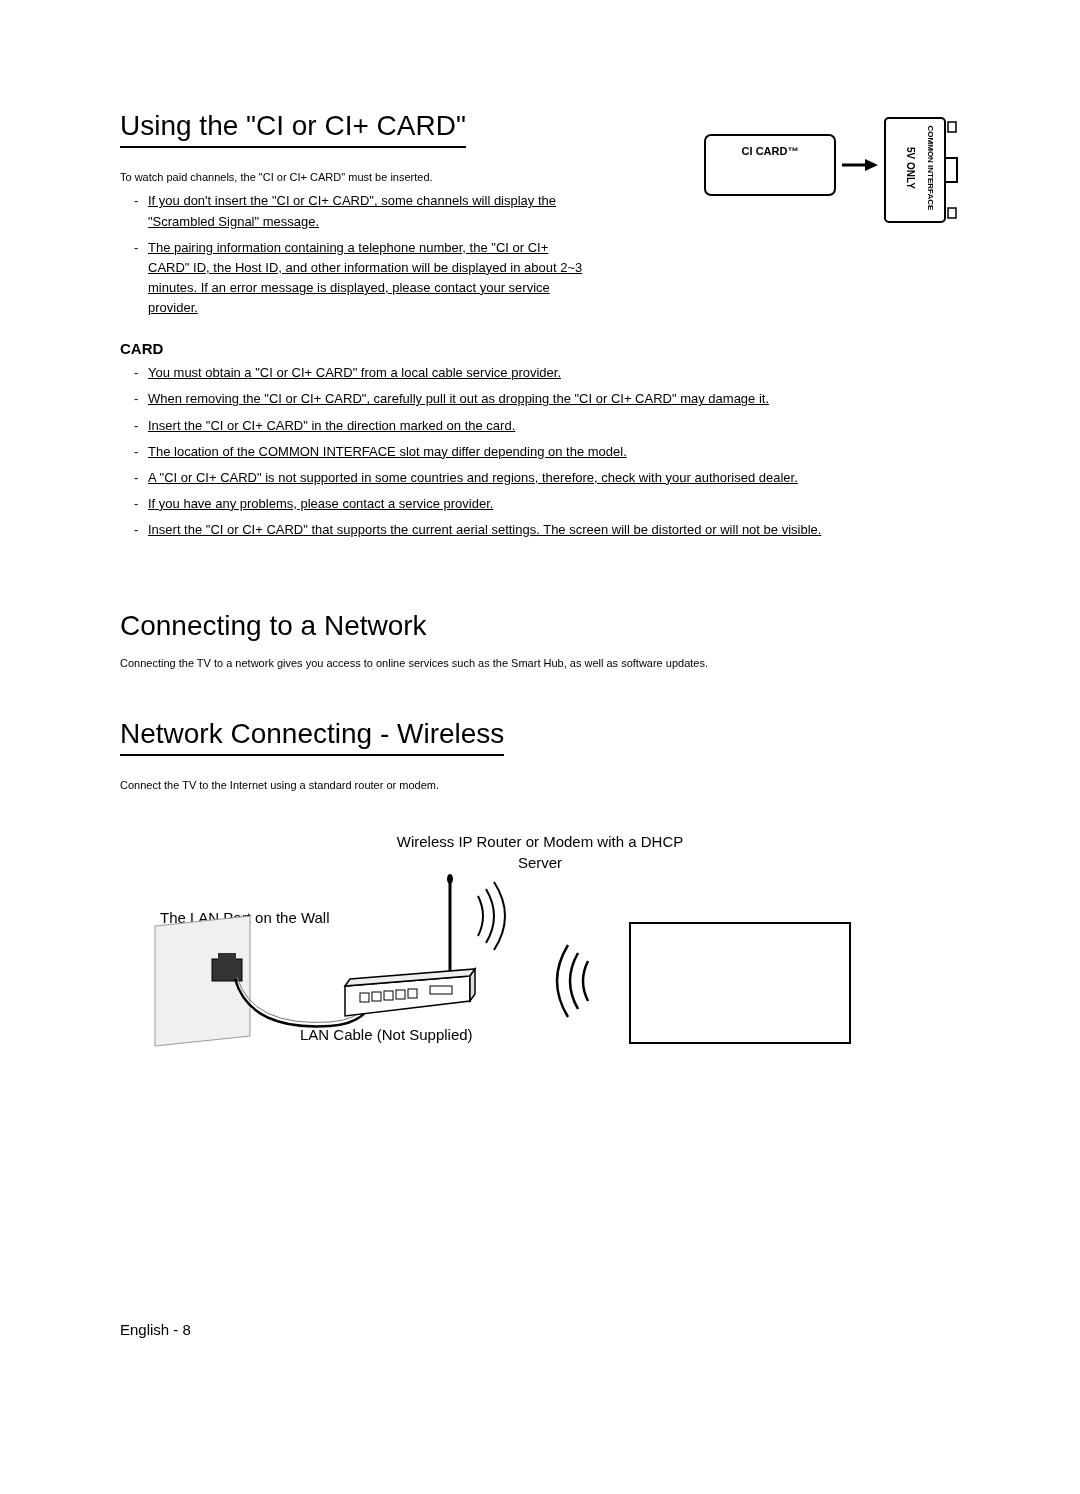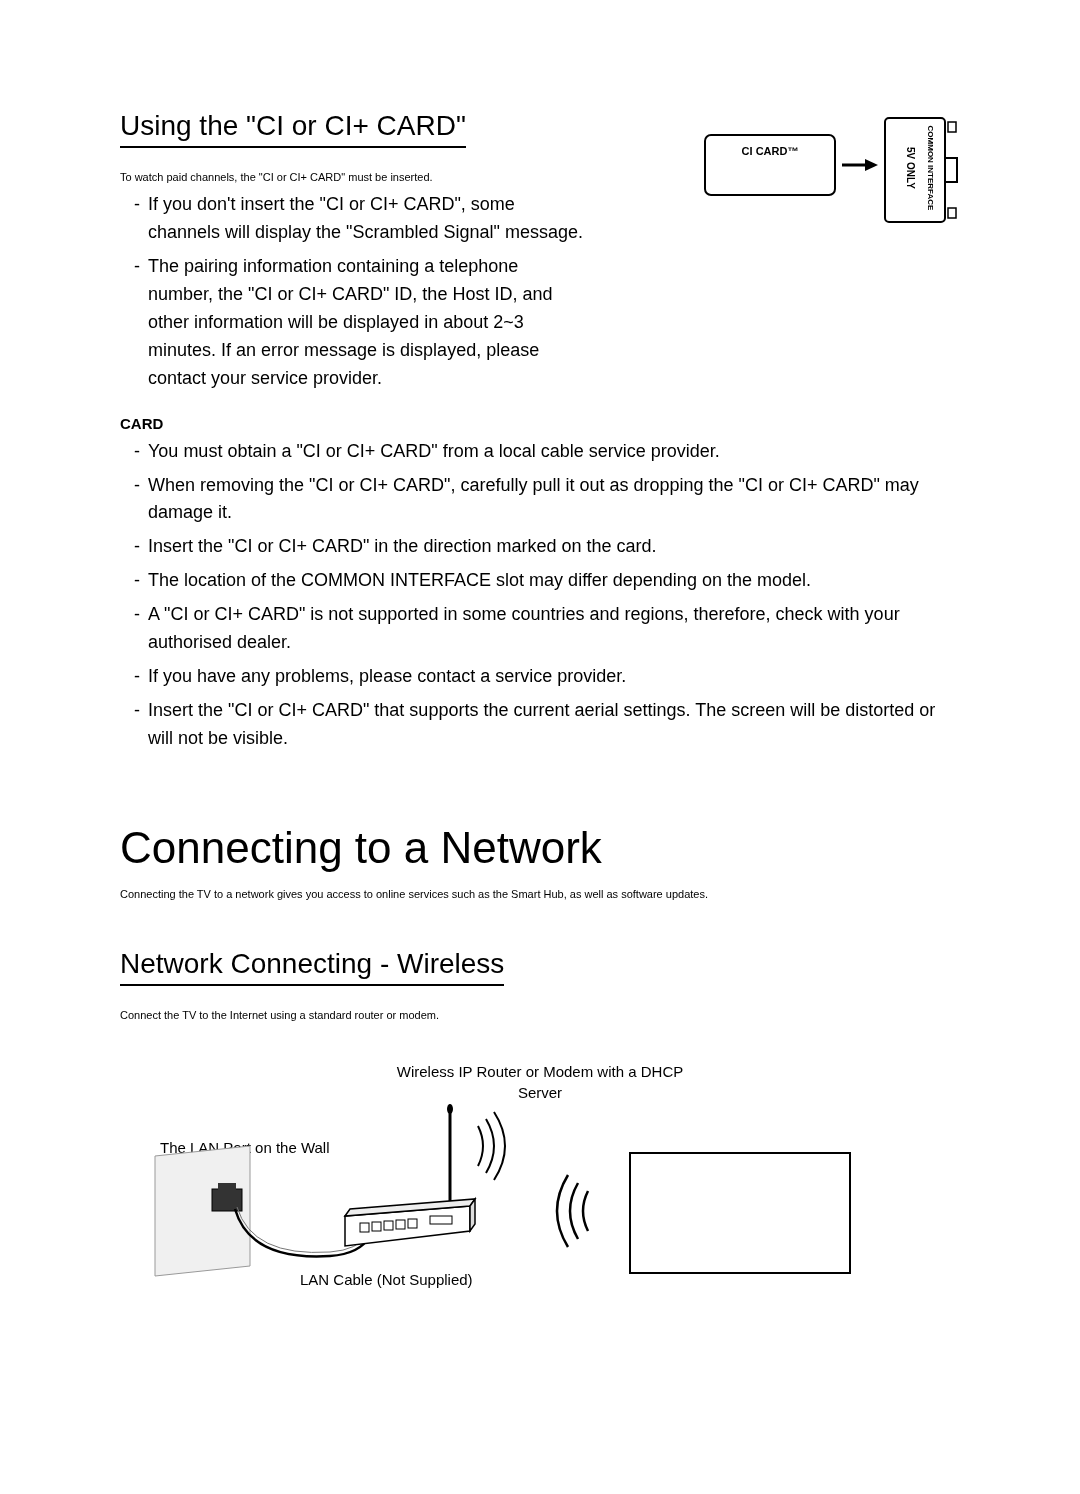--- a/index.html
+++ b/index.html
@@ -26,25 +26,26 @@
     font-size: 11px;
     margin: 14px 0 6px 0;
     line-height: 1.4;
   }
   ul.bullets {
     list-style: none;
     padding: 0 0 0 14px;
     margin: 6px 0;
   }
   ul.bullets > li {
-    font-size: 18px;
+    font-size: 13px;
     line-height: 1.55;
     margin: 6px 0;
     position: relative;
     padding-left: 14px;
+    text-decoration: underline;
   }
   ul.bullets > li::before {
     content: "-";
     position: absolute;
     left: 0;
     top: 0;
   }
   .note-label {
     font-weight: bold;
     font-size: 15px;
@@ -56,21 +57,21 @@
     gap: 20px;
   }
   .top-text {
     flex: 1;
   }
   .ci-card-diagram {
     width: 260px;
     flex-shrink: 0;
   }
   h1.big-heading {
-    font-size: 44px;
+    font-size: 28px;
     font-weight: normal;
     margin: 70px 0 14px 0;
   }
   .wireless-diagram {
     margin-top: 38px;
     position: relative;
     height: 230px;
     width: 100%;
   }
   .router-caption {
@@ -79,21 +80,21 @@
     position: absolute;
     left: 270px;
     top: 0;
     width: 300px;
     line-height: 1.4;
   }
   .lan-cable-label {
     font-size: 15px;
     position: absolute;
     left: 180px;
-    top: 210px;
+    top: 195px;
   }
   .wall-port-label {
     font-size: 15px;
     position: absolute;
     left: 40px;
     top: 78px;
   }
   .page-footer {
     font-size: 15px;
     margin-top: 260px;

